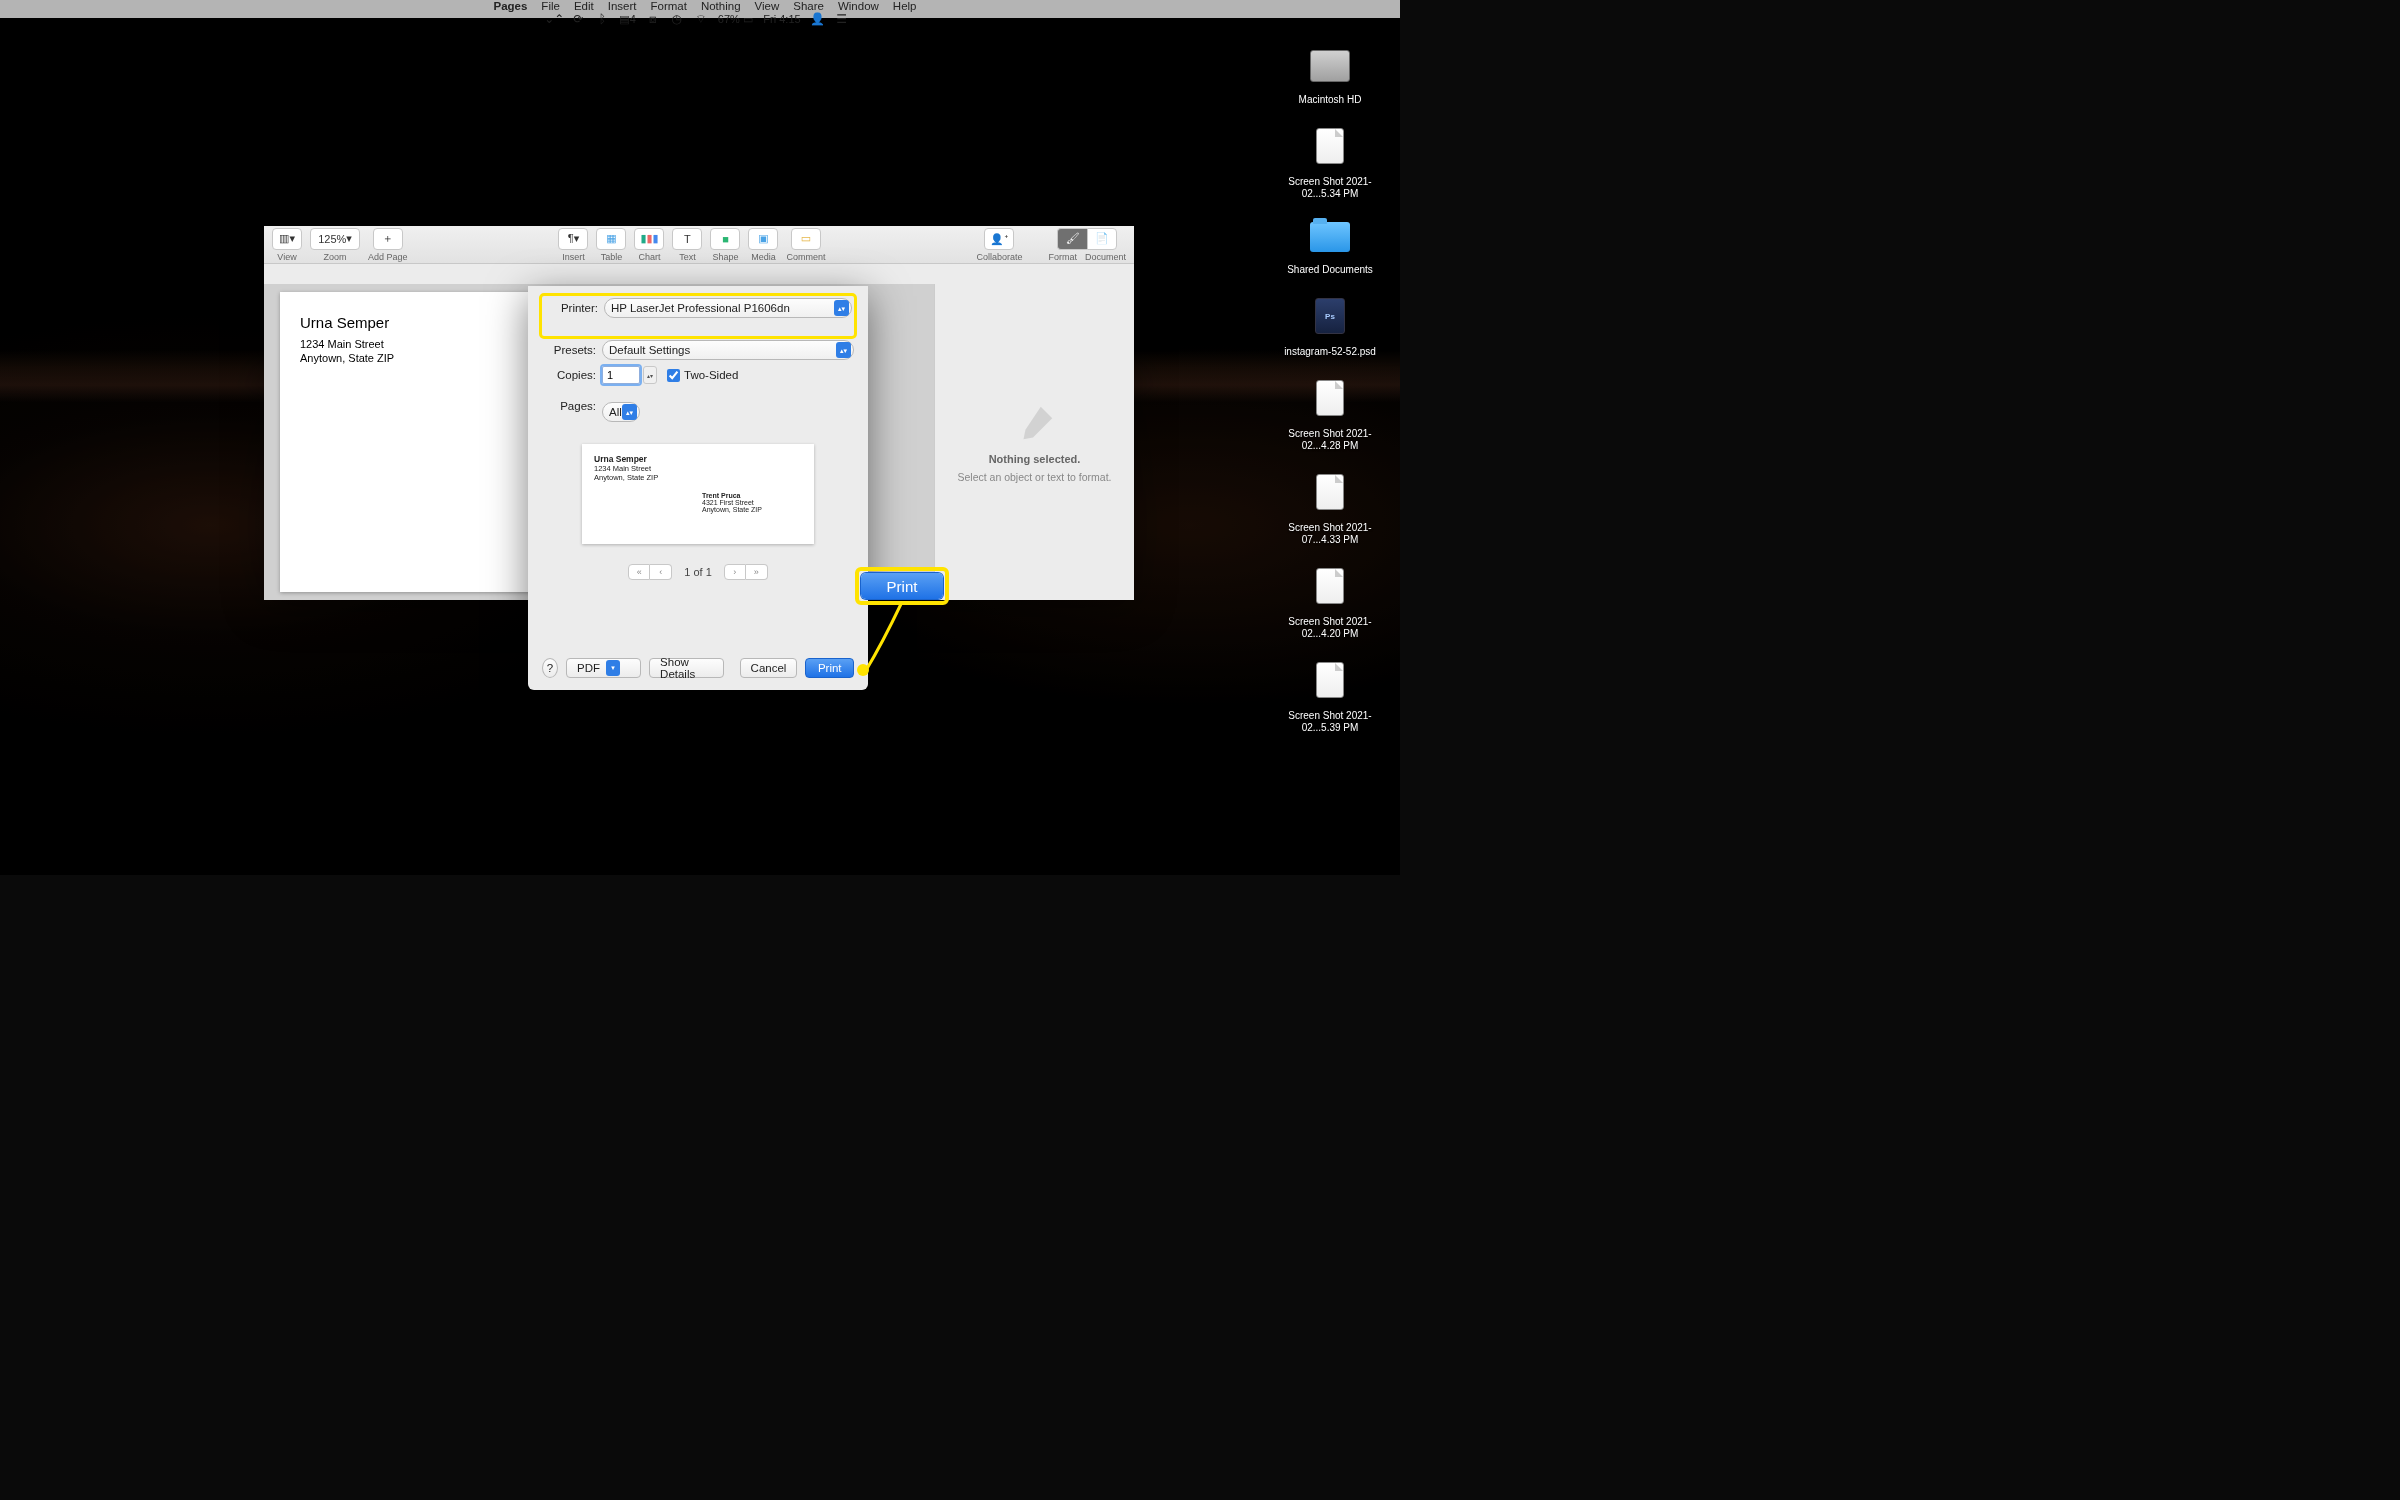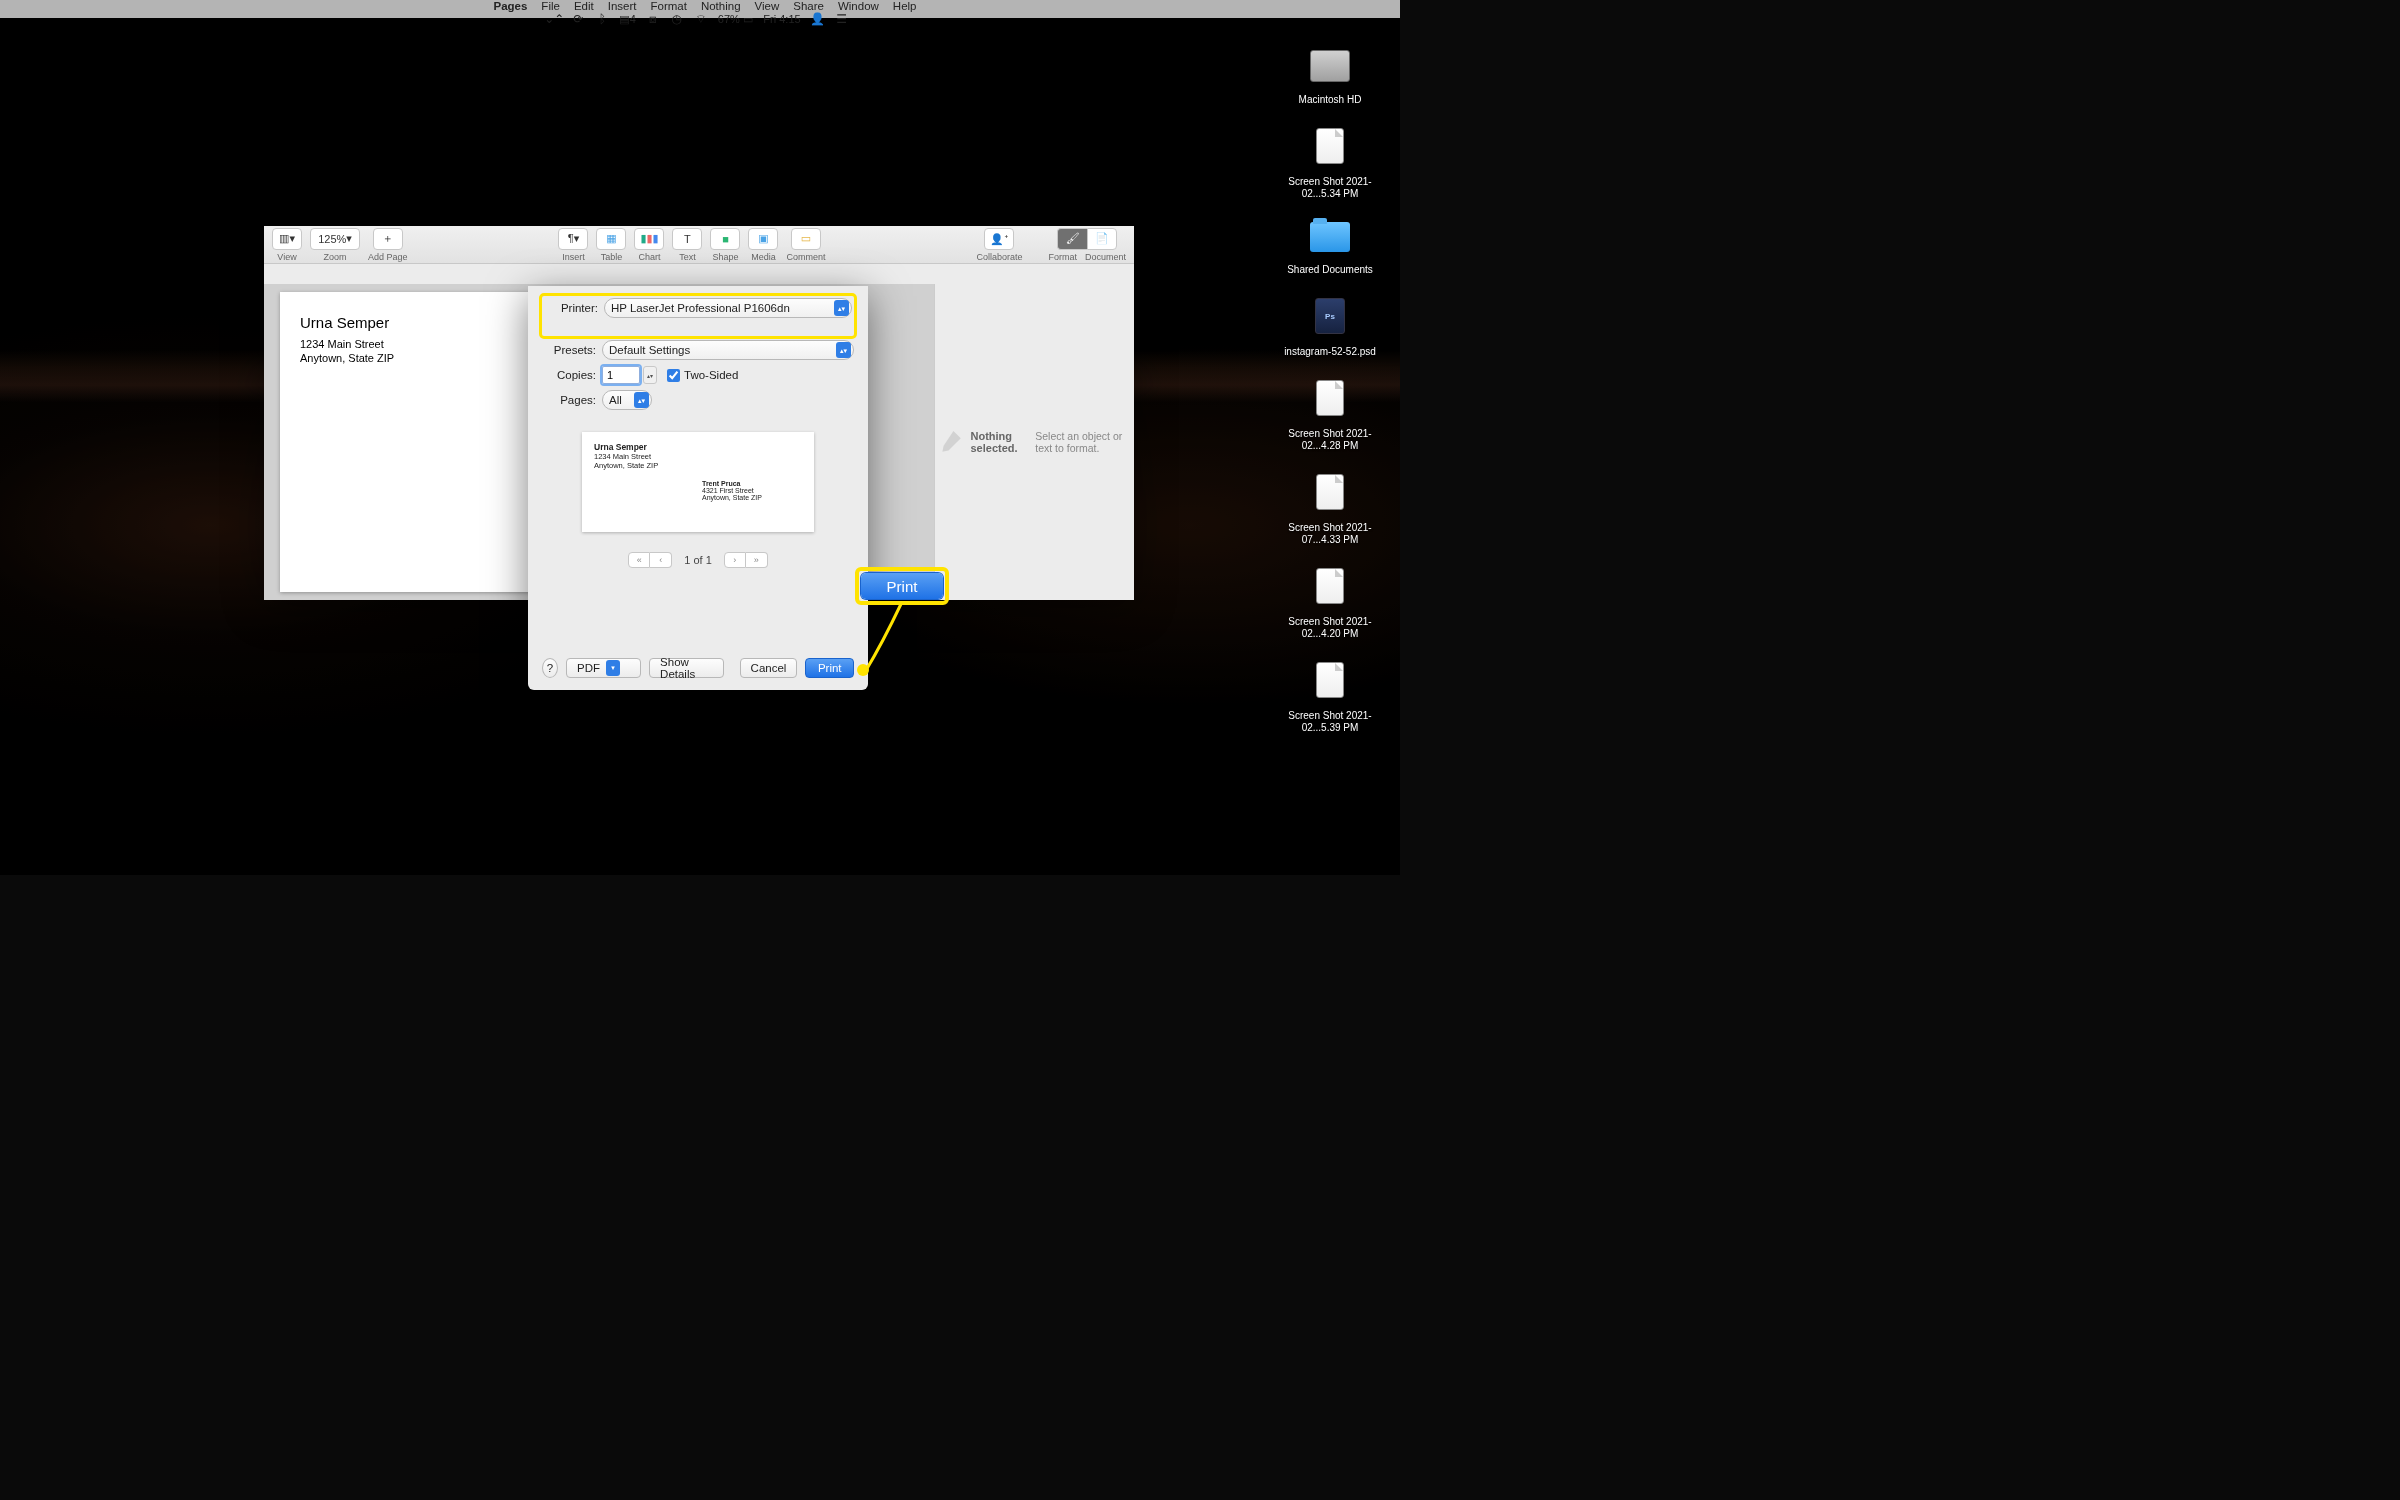--- a/index.html
+++ b/index.html
@@ -66,42 +66,42 @@
   .tb-seg .tb-btn:first-child{border-radius:4px 0 0 4px;} .tb-seg .tb-btn:last-child{border-radius:0 4px 4px 0; border-right:1px solid #c8c8c8;}
   .tb-label { font-size:9px; margin-top:2px; color:#666; }
   .tb-flex { flex:1; }
   .tb-active { background:#707070; color:#fff; }
 
   .doc-canvas { position:absolute; top:58px; left:0; right:0; bottom:0; background:#d0d0d0; display:flex; }
   .doc-page { margin:8px 0 0 16px; width:370px; height:300px; background:#fff; box-shadow:0 1px 4px rgba(0,0,0,0.3); padding:22px 20px; font-family:Georgia, serif; }
   .doc-page h4 { font-size:15px; font-weight:400; margin-bottom:6px; }
   .doc-page p { font-size:11px; line-height:1.3; }
 
-  .inspector { position:absolute; top:58px; right:0; width:200px; bottom:0; background:#ececec; border-left:1px solid #ccc; display:flex; align-items:center; justify-content:center; color:#888; font-size:11px; gap:6px; }
+  .inspector { position:absolute; top:58px; right:0; width:200px; bottom:0; background:#ececec; border-left:1px solid #ccc; display:flex; flex-direction:column; align-items:center; justify-content:center; color:#888; font-size:11px; gap:6px; }
   .inspector .brush { width:46px; height:46px; opacity:0.25; }
   .inspector .brush svg { width:100%; height:100%; }
 
   
   .print-sheet {
     position:absolute; left:528px; top:286px; width:340px; height:404px;
     background:#ececec; border-radius:0 0 6px 6px; box-shadow:0 10px 40px rgba(0,0,0,0.5);
     z-index:20; padding:10px 14px 10px 14px; font-size:11.5px; color:#222;
   }
   .ps-row { display:flex; align-items:center; margin-bottom:6px; }
   .ps-label { width:54px; text-align:right; margin-right:6px; }
   .ps-select {
     flex:1; height:20px; background:linear-gradient(#fdfdfd,#f0f0f0); border:1px solid #b8b8b8; border-radius:10px;
     display:flex; align-items:center; justify-content:space-between; padding:0 2px 0 6px; font-size:11.5px;
   }
   .ps-select .arrows { width:15px; height:16px; background:#2f7ee6; border-radius:3px; display:flex; align-items:center; justify-content:center; color:#fff; font-size:7px; line-height:1; flex-direction:column; }
   .ps-hi { outline:3px solid #ffe300; outline-offset:0; border-radius:2px; padding:2px; }
   .ps-copies-row .ps-input { width:38px; height:18px; border:1px solid #8faedd; background:#fff; border-radius:2px; padding:0 4px; outline:2px solid #7bb0f0; font-size:11px; }
   .ps-stepper { width:14px; height:18px; background:#f0f0f0; border:1px solid #c8c8c8; border-radius:3px; margin-left:3px; display:flex; flex-direction:column; font-size:6px; align-items:center; justify-content:center; color:#555; }
   .ps-check { margin:0 4px 0 10px; accent-color:#2f7ee6; }
-  .ps-pages-sel { width:50px; flex:none; }
+  .ps-pages-sel { width:38px; flex:none;margin-top:12px; }
 
   .ps-preview { margin:22px auto 0; width:232px; height:100px; background:#fff; box-shadow:0 1px 3px rgba(0,0,0,0.25); padding:10px 12px; font-family:Georgia,serif; font-size:7px; position:relative; }
   .ps-preview .ret { font-size:7.5px; }
   .ps-preview .ret b { font-size:8.5px; font-weight:600; display:block; }
   .ps-preview .to { position:absolute; left:120px; top:48px; font-size:7px; }
   .ps-preview .to b { font-weight:600; display:block; }
 
   .ps-nav { margin:20px auto 0; display:flex; align-items:center; justify-content:center; gap:12px; font-size:11px; color:#444; }
   .ps-navbtns { display:flex; }
   .ps-navbtn { width:22px; height:16px; background:#fff; border:1px solid #c8c8c8; display:flex; align-items:center; justify-content:center; font-size:9px; color:#888; }

